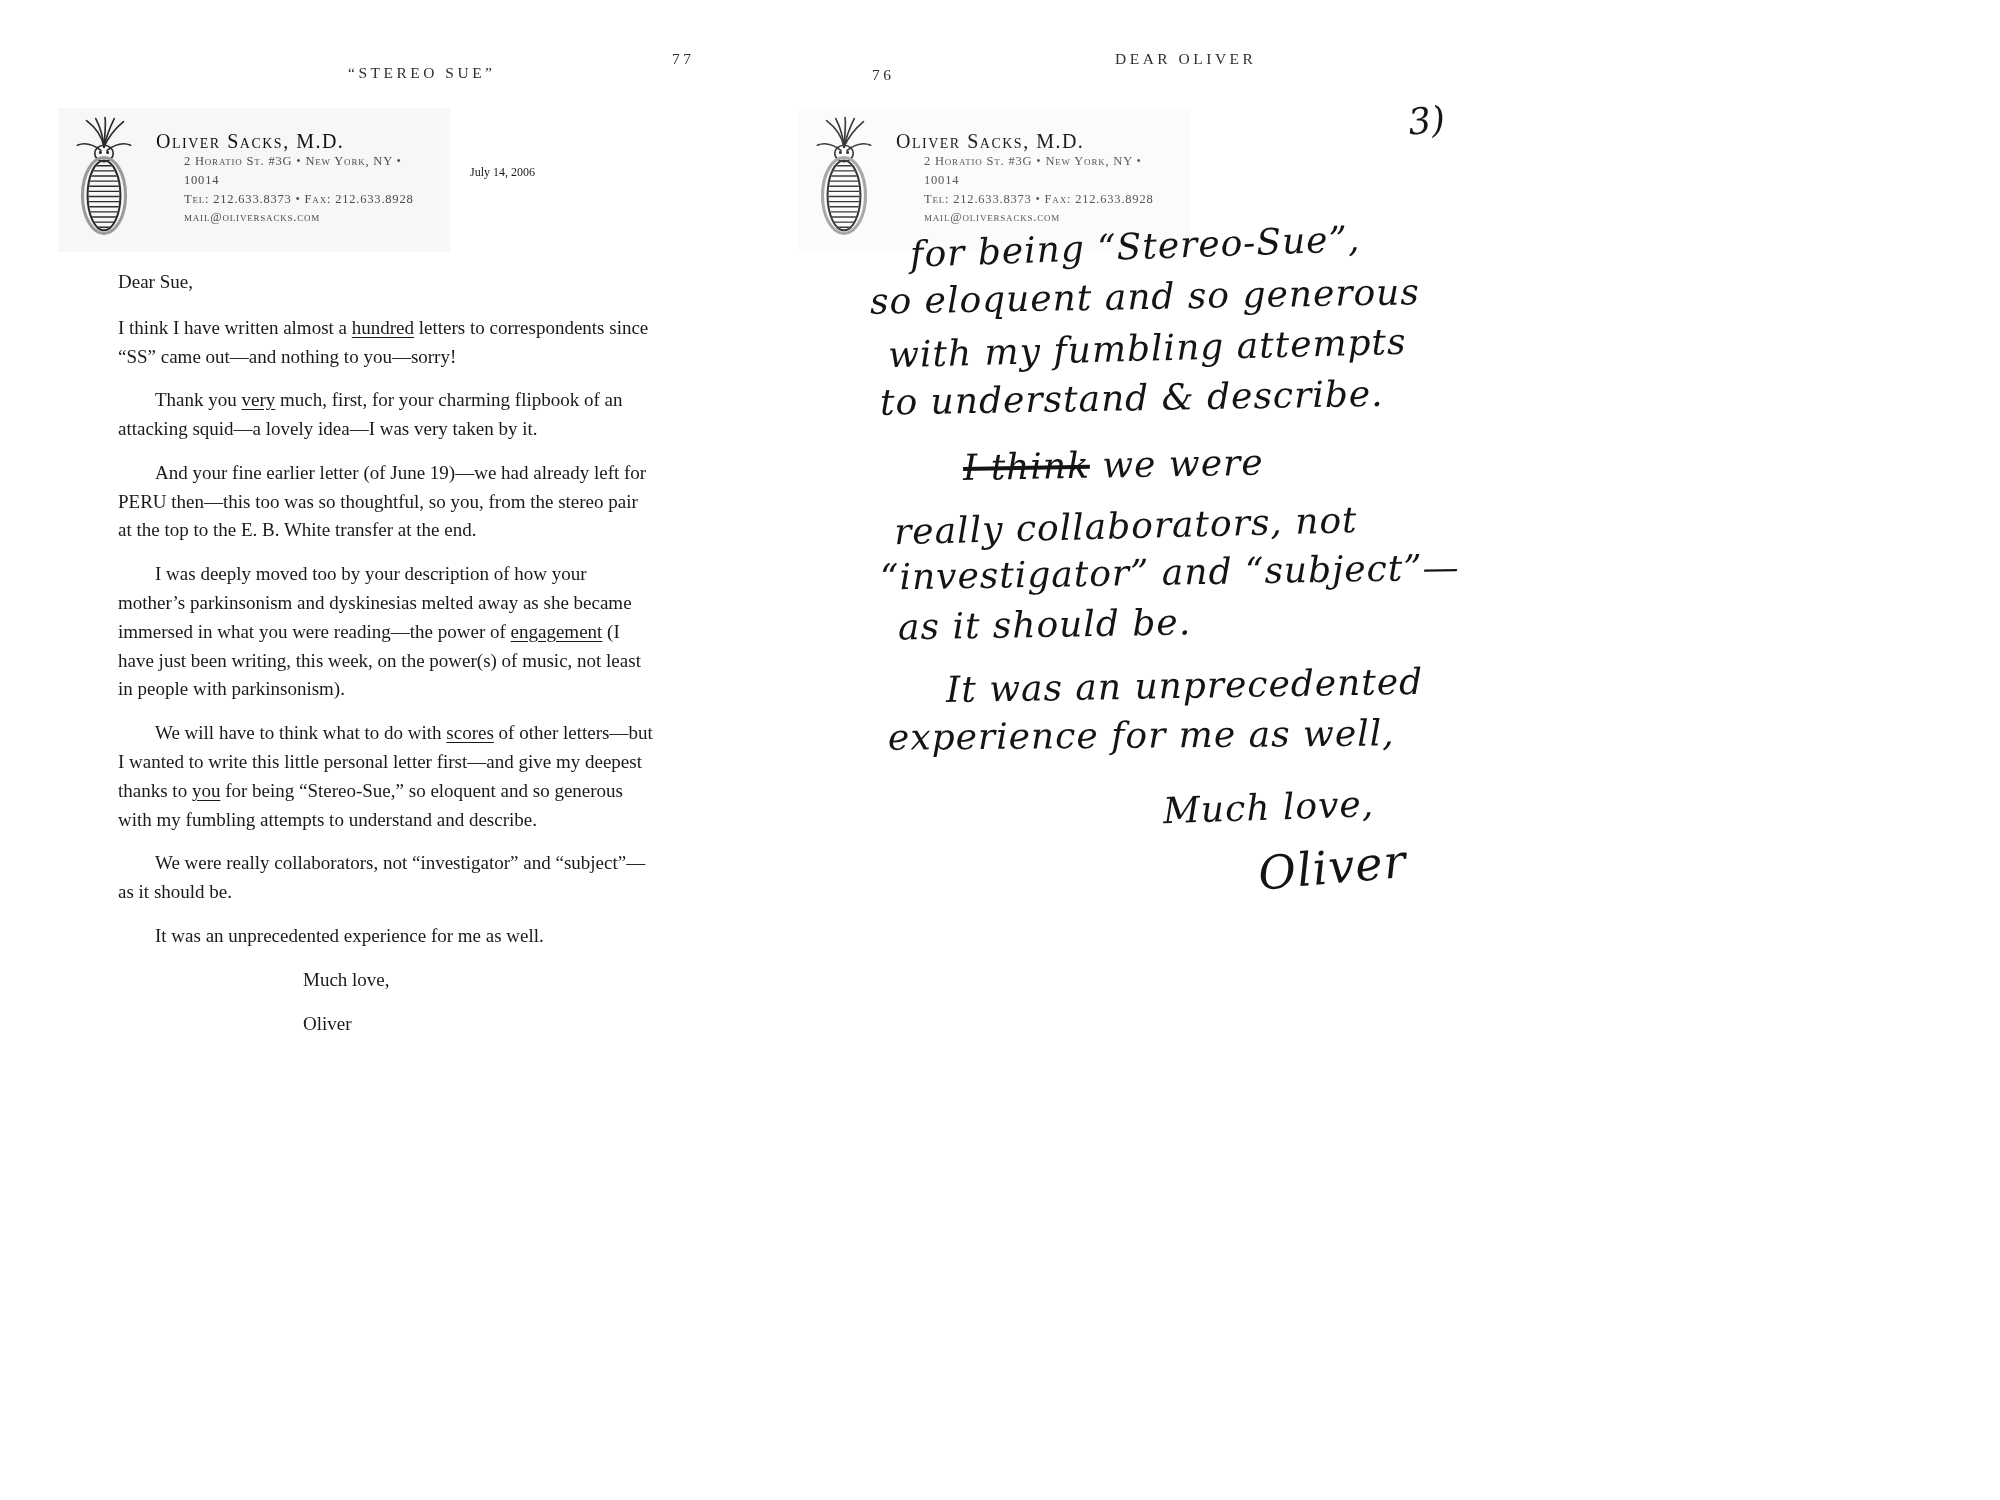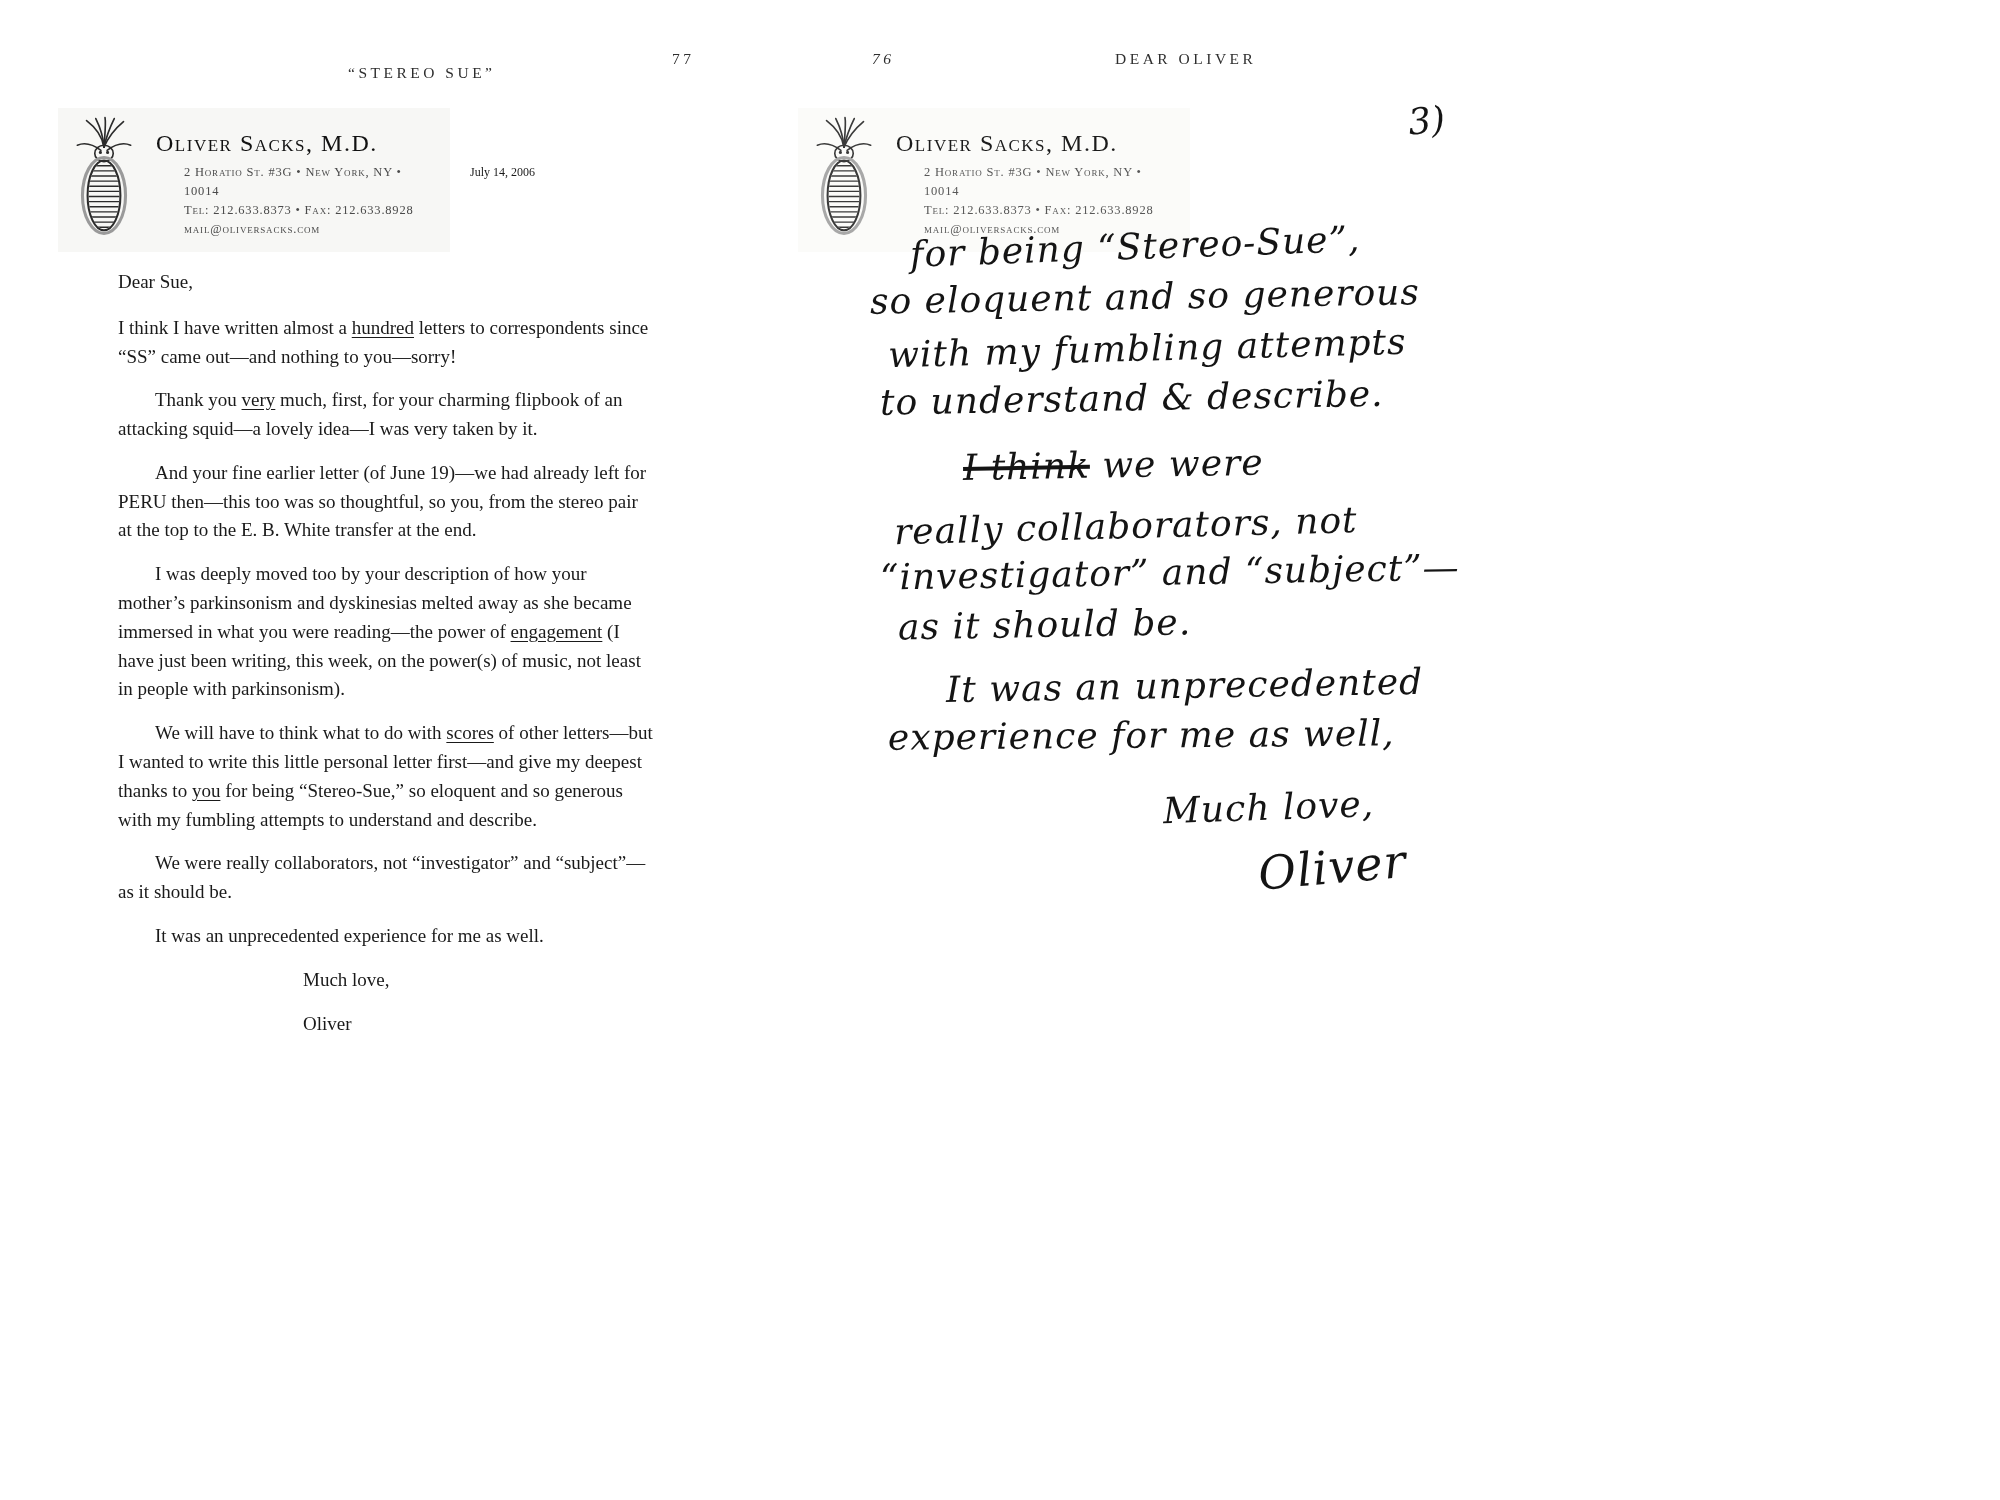--- a/index.html
+++ b/index.html
@@ -12,22 +12,21 @@
   }
   
   .letterhead{
     position:absolute;display:flex;align-items:flex-start;padding:8px 14px 10px 6px;
   }
   .lh-left{background:#f7f7f5;}
   .lh-right{background:#fbfbf9;}
   .lh-logo{flex:0 0 auto;margin-right:12px;}
   .lh-text{padding-top:14px;}
   .lh-name{
-    font-variant:small-caps;font-size:24px;letter-spacing:1.5px;color:#111;line-height:1.1;
-    margin-bottom:7px;
+    font-variant:small-caps;font-size:20px;letter-spacing:1.5px;color:#111;line-height:1.1;
   }
   .lh-addr{
     font-variant:small-caps;font-size:12.5px;letter-spacing:0.8px;color:#4a4a4a;line-height:1.5;margin-left:28px;
   }
   .lh-right .lh-name{color:#1b1b1b;}
   .lh-right .lh-addr{color:#575757;}
   
   .date{position:absolute;left:470px;top:165px;font-size:12px;}
   .letter-body{
     position:absolute;left:118px;top:268px;width:548px;font-size:19px;line-height:1.515;
@@ -131,21 +130,21 @@
     <div class="closing">
       <div>Much love,</div>
       <div>Oliver</div>
     </div>
   </div>
 
 </div>
 
 <div>
 
-  <div class="running-head" style="left:872px;top:50px;font-style:italic;">76</div>
+  <div class="running-head" style="left:872px;top:66px;">76</div>
   <div class="running-head" style="left:1115px;top:50px;">DEAR OLIVER</div>
 
   <div class="letterhead lh-right" style="left:798px;top:108px;width:372px;">
     <span class="lh-logo">
       <svg width="80" height="122" viewBox="0 0 78 118">
         <g fill="none" stroke="#3a3a3a" stroke-width="1.6" stroke-linecap="round">
           <path d="M39 30 C37 18, 30 10, 22 4"></path>
           <path d="M39 30 C38 16, 34 8, 31 2"></path>
           <path d="M39 30 C40 15, 41 7, 40 1"></path>
           <path d="M39 30 C42 16, 46 8, 49 2"></path>

